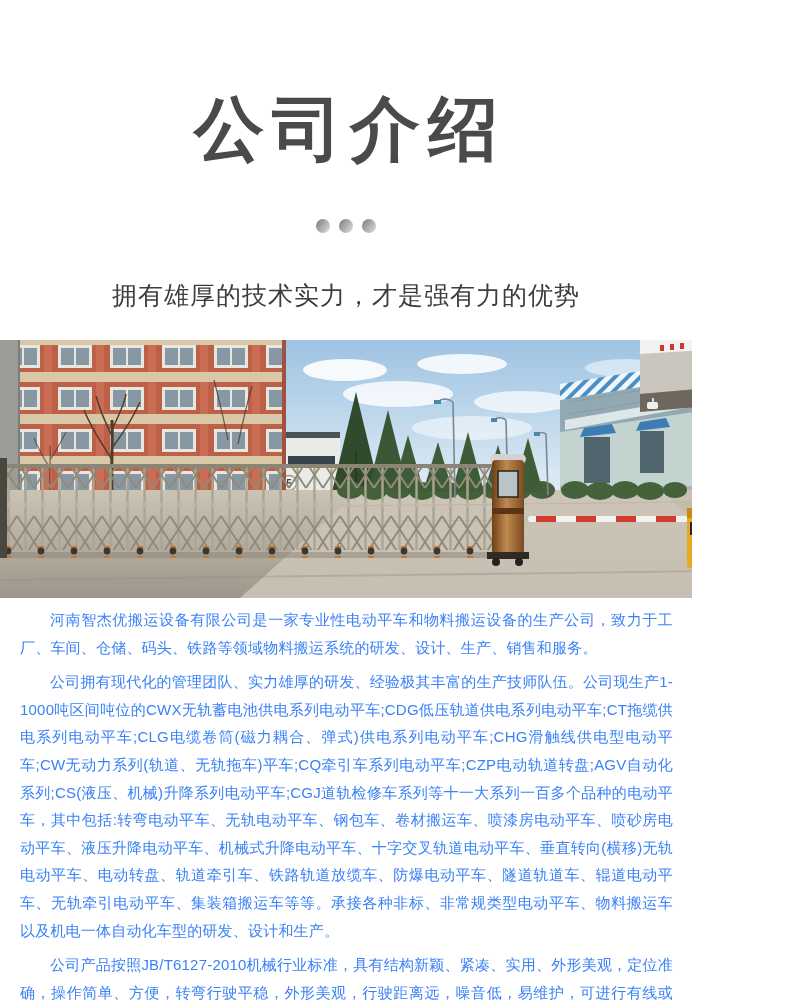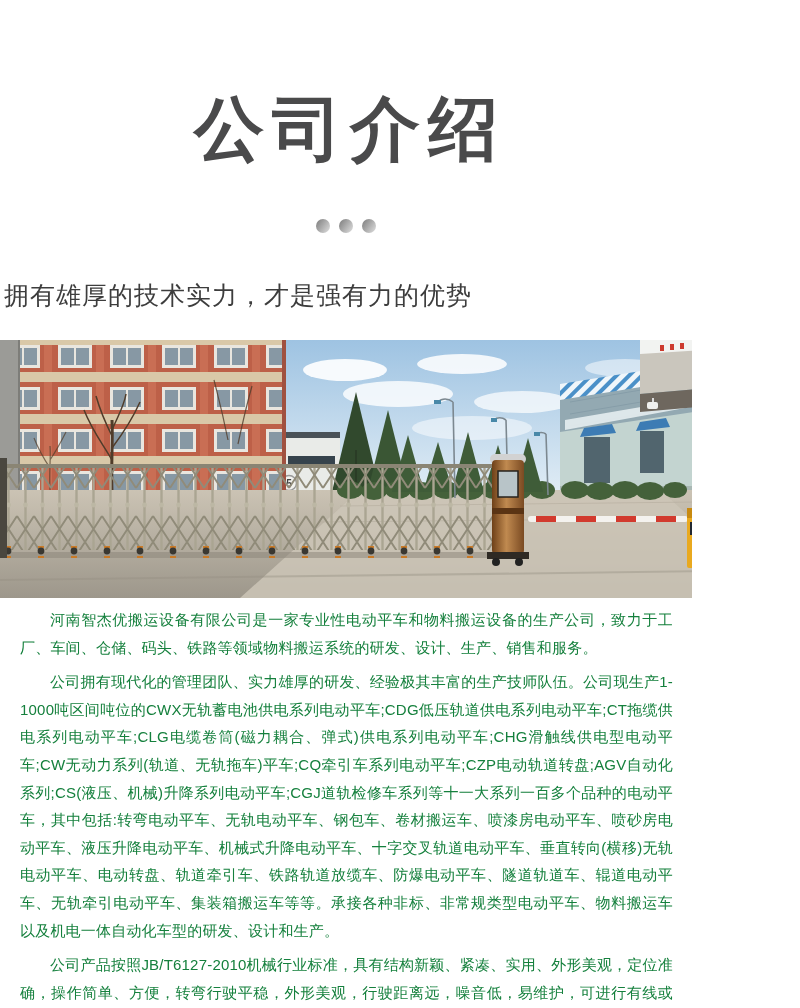--- a/index.html
+++ b/index.html
@@ -9,37 +9,37 @@
 
   .main-title {
     margin:0; padding-top:84px;
     font-size:70px; line-height:1.3; font-weight:900;
     color:#4a4a4b; text-align:center; letter-spacing:8px; text-indent:8px;
   }
   .dots { display:flex; justify-content:center; gap:9px; margin-top:44px; }
   .dot  { width:14px; height:14px; border-radius:50%;
           background:linear-gradient(125deg,#858585 10%,#d8d8d8 92%); }
   .subtitle {
-    margin:45px 4px 0; font-size:25px; line-height:1.4; font-weight:400;
-    color:#3d3d3d; text-align:left; letter-spacing:1px;
+    margin:45px 12px 0; font-size:25px; line-height:1.4; font-weight:400;
+    color:#3d3d3d; text-align:center; letter-spacing:1px;
   }
 
   .photo { position:relative; width:800px; height:258px; margin:27px 0 0; }
   .photo svg { display:block; }
   .gate-sign {
     position:absolute; left:738px; top:88px; width:24px; height:142px;
     background:#f8f8f4; border:1px solid #b3afa5;
     writing-mode:vertical-rl; text-orientation:upright;
     font-size:10px; letter-spacing:1.2px; line-height:22px;
     color:#15151a; text-align:center; padding-top:2px;
   }
 
   .body-text { margin-top:8px; padding:0 19px 22px 20px; }
   .body-text p {
-    margin:0 0 7px; font-size:15px; line-height:1.84; color:#15803d;
+    margin:0 0 7px; font-size:15px; line-height:1.84; color:#3b82f6;
     text-align:justify; text-indent:2em; letter-spacing:0.2px;
   }
 </style>
 </head>
 <body>
 
 <div class="page">
 
   <header>
     <h1 class="main-title">公司介绍</h1>

